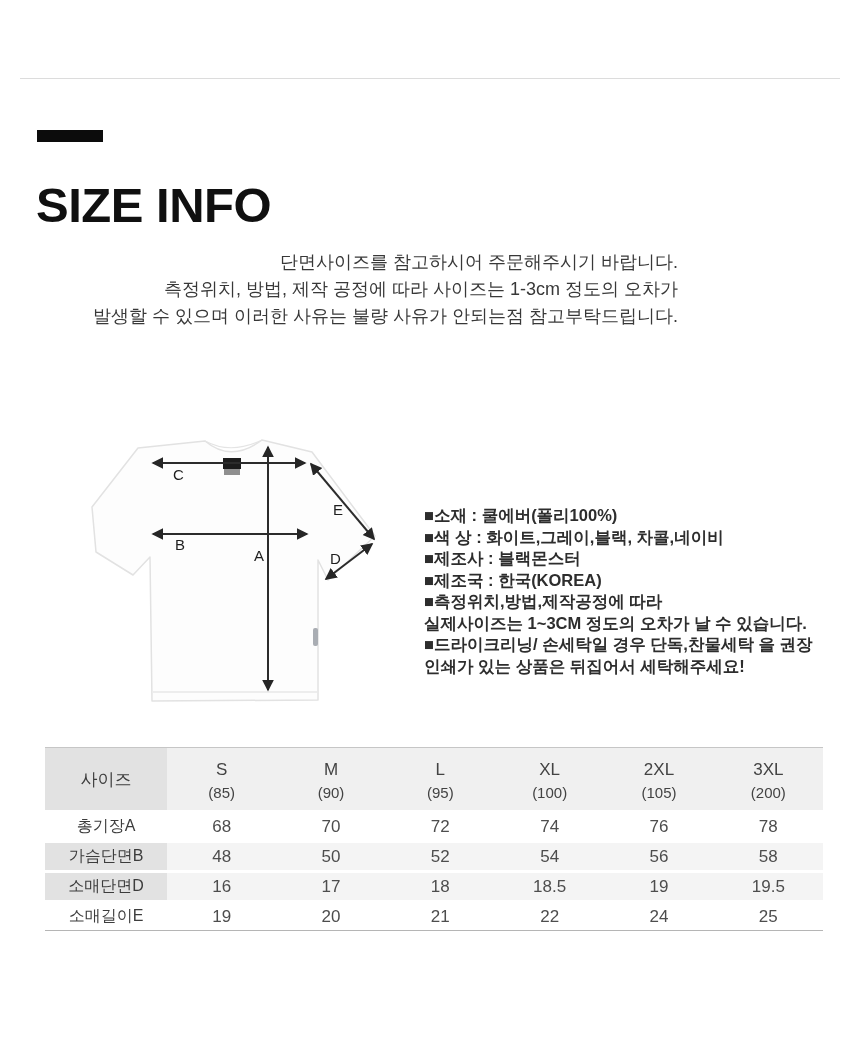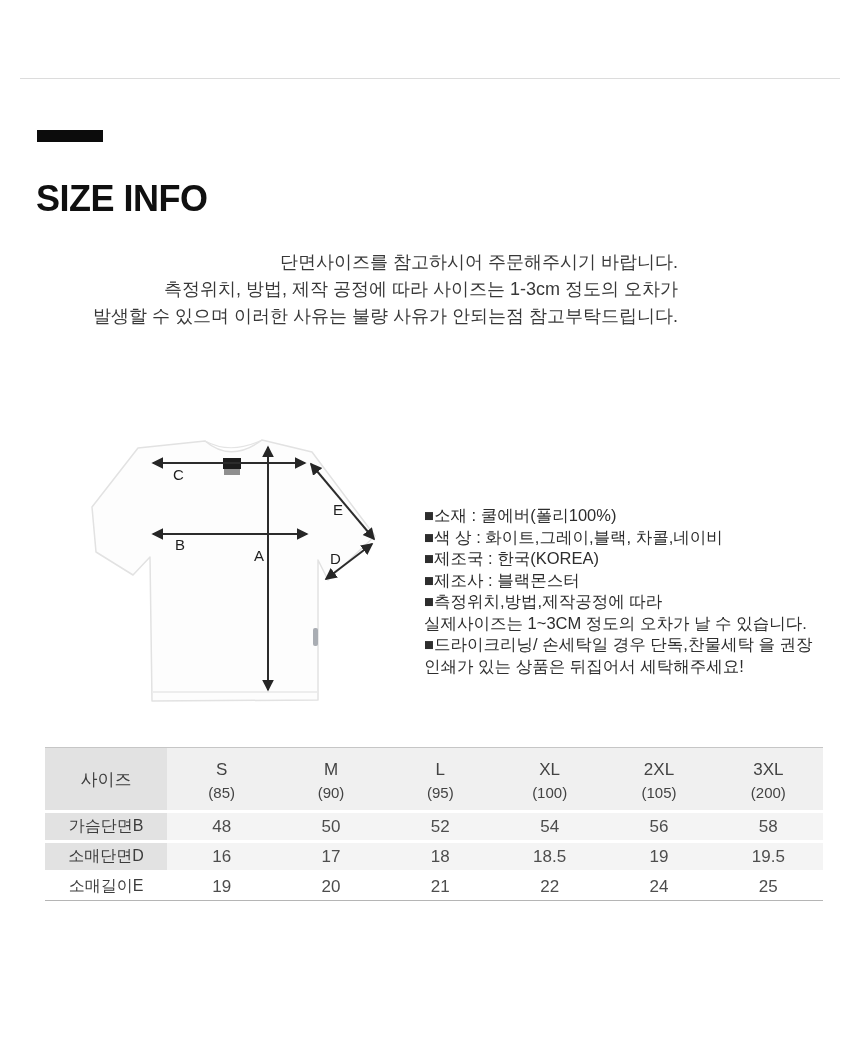--- a/index.html
+++ b/index.html
@@ -4,26 +4,26 @@
 <style>
   html,body{margin:0;padding:0;background:#fff;}
   .page{
     position:relative;width:860px;height:1058px;background:#ffffff;overflow:hidden;
     font-family:"Liberation Sans","DejaVu Sans",sans-serif;
   }
   .top-divider{position:absolute;left:20px;top:78px;width:820px;height:1px;background:#dcdcdc;}
   .accent-bar{position:absolute;left:37px;top:130px;width:66px;height:12px;background:#0c0c0c;}
   .title{
     position:absolute;left:36px;top:181px;margin:0;
-    font-size:36px;font-weight:700;letter-spacing:-0.5px;color:#101010;line-height:1;
+    font-size:49px;font-weight:700;letter-spacing:-0.5px;color:#101010;line-height:1;
   }
   .intro{position:absolute;left:38px;top:249px;width:640px;font-size:18px;line-height:27px;color:#383838;text-align:right;}
   .intro-line{white-space:nowrap;}
   .diagram{position:absolute;left:85px;top:430px;width:310px;height:285px;}
-  .info{position:absolute;left:424px;top:505px;width:412px;font-size:16.5px;line-height:21.5px;color:#2d2d2d;}
+  .info{position:absolute;left:424px;top:505px;width:412px;font-size:16.5px;line-height:21.5px;color:#2d2d2d;font-weight:bold;}
   .info-line{white-space:nowrap;}
   .size-table{
     position:absolute;left:45px;top:747px;width:778px;
     border-collapse:collapse;table-layout:fixed;
     border-top:1px solid #c6c6c6;border-bottom:1px solid #b5b5b5;
   }
   .size-table th,.size-table td{padding:0;border-bottom:3px solid #ffffff;font-weight:400;text-align:center;vertical-align:middle;}
   .size-table thead th{height:62px;}
   .size-table th.corner{width:122px;background:#e2e2e2;font-size:17px;color:#3c3c3c;margin-top:36px;}
   .size-table th.size-col{background:#f0f0f0;color:#434343;}
@@ -80,22 +80,22 @@
       <text x="90" y="120">B</text>
       <text x="169" y="131">A</text>
       <text x="248" y="85">E</text>
       <text x="245" y="134">D</text>
     </svg>
   </div>
 
   <div class="info" id="product-info">
       <div class="info-line">■소재 : 쿨에버(폴리100%)</div>
       <div class="info-line">■색 상 : 화이트,그레이,블랙, 차콜,네이비</div>
+      <div class="info-line">■제조사 : 블랙몬스터</div>
       <div class="info-line">■제조국 : 한국(KOREA)</div>
-      <div class="info-line">■제조사 : 블랙몬스터</div>
       <div class="info-line">■측정위치,방법,제작공정에 따라</div>
       <div class="info-line">실제사이즈는 1~3CM 정도의 오차가 날 수 있습니다.</div>
       <div class="info-line">■드라이크리닝/ 손세탁일 경우 단독,찬물세탁 을 권장</div>
       <div class="info-line">인쇄가 있는 상품은 뒤집어서 세탁해주세요!</div>
     </div>
 
   <table class="size-table">
     <thead id="table-head">
         <tr>
           <th class="corner">사이즈</th>
@@ -119,20 +119,29 @@
             <div class="size-main">2XL</div>
             <div class="size-sub">(105)</div>
           </th>
           <th class="size-col">
             <div class="size-main">3XL</div>
             <div class="size-sub">(200)</div>
           </th>
         </tr>
       </thead>
     <tbody id="table-body">
+        <tr>
+          <td class="row-label">총기장A</td>
+          <td class="val">68</td>
+          <td class="val">70</td>
+          <td class="val">72</td>
+          <td class="val">74</td>
+          <td class="val">76</td>
+          <td class="val">78</td>
+        </tr>
         <tr class="stripe">
           <td class="row-label">가슴단면B</td>
           <td class="val">48</td>
           <td class="val">50</td>
           <td class="val">52</td>
           <td class="val">54</td>
           <td class="val">56</td>
           <td class="val">58</td>
         </tr>
         <tr class="stripe">

